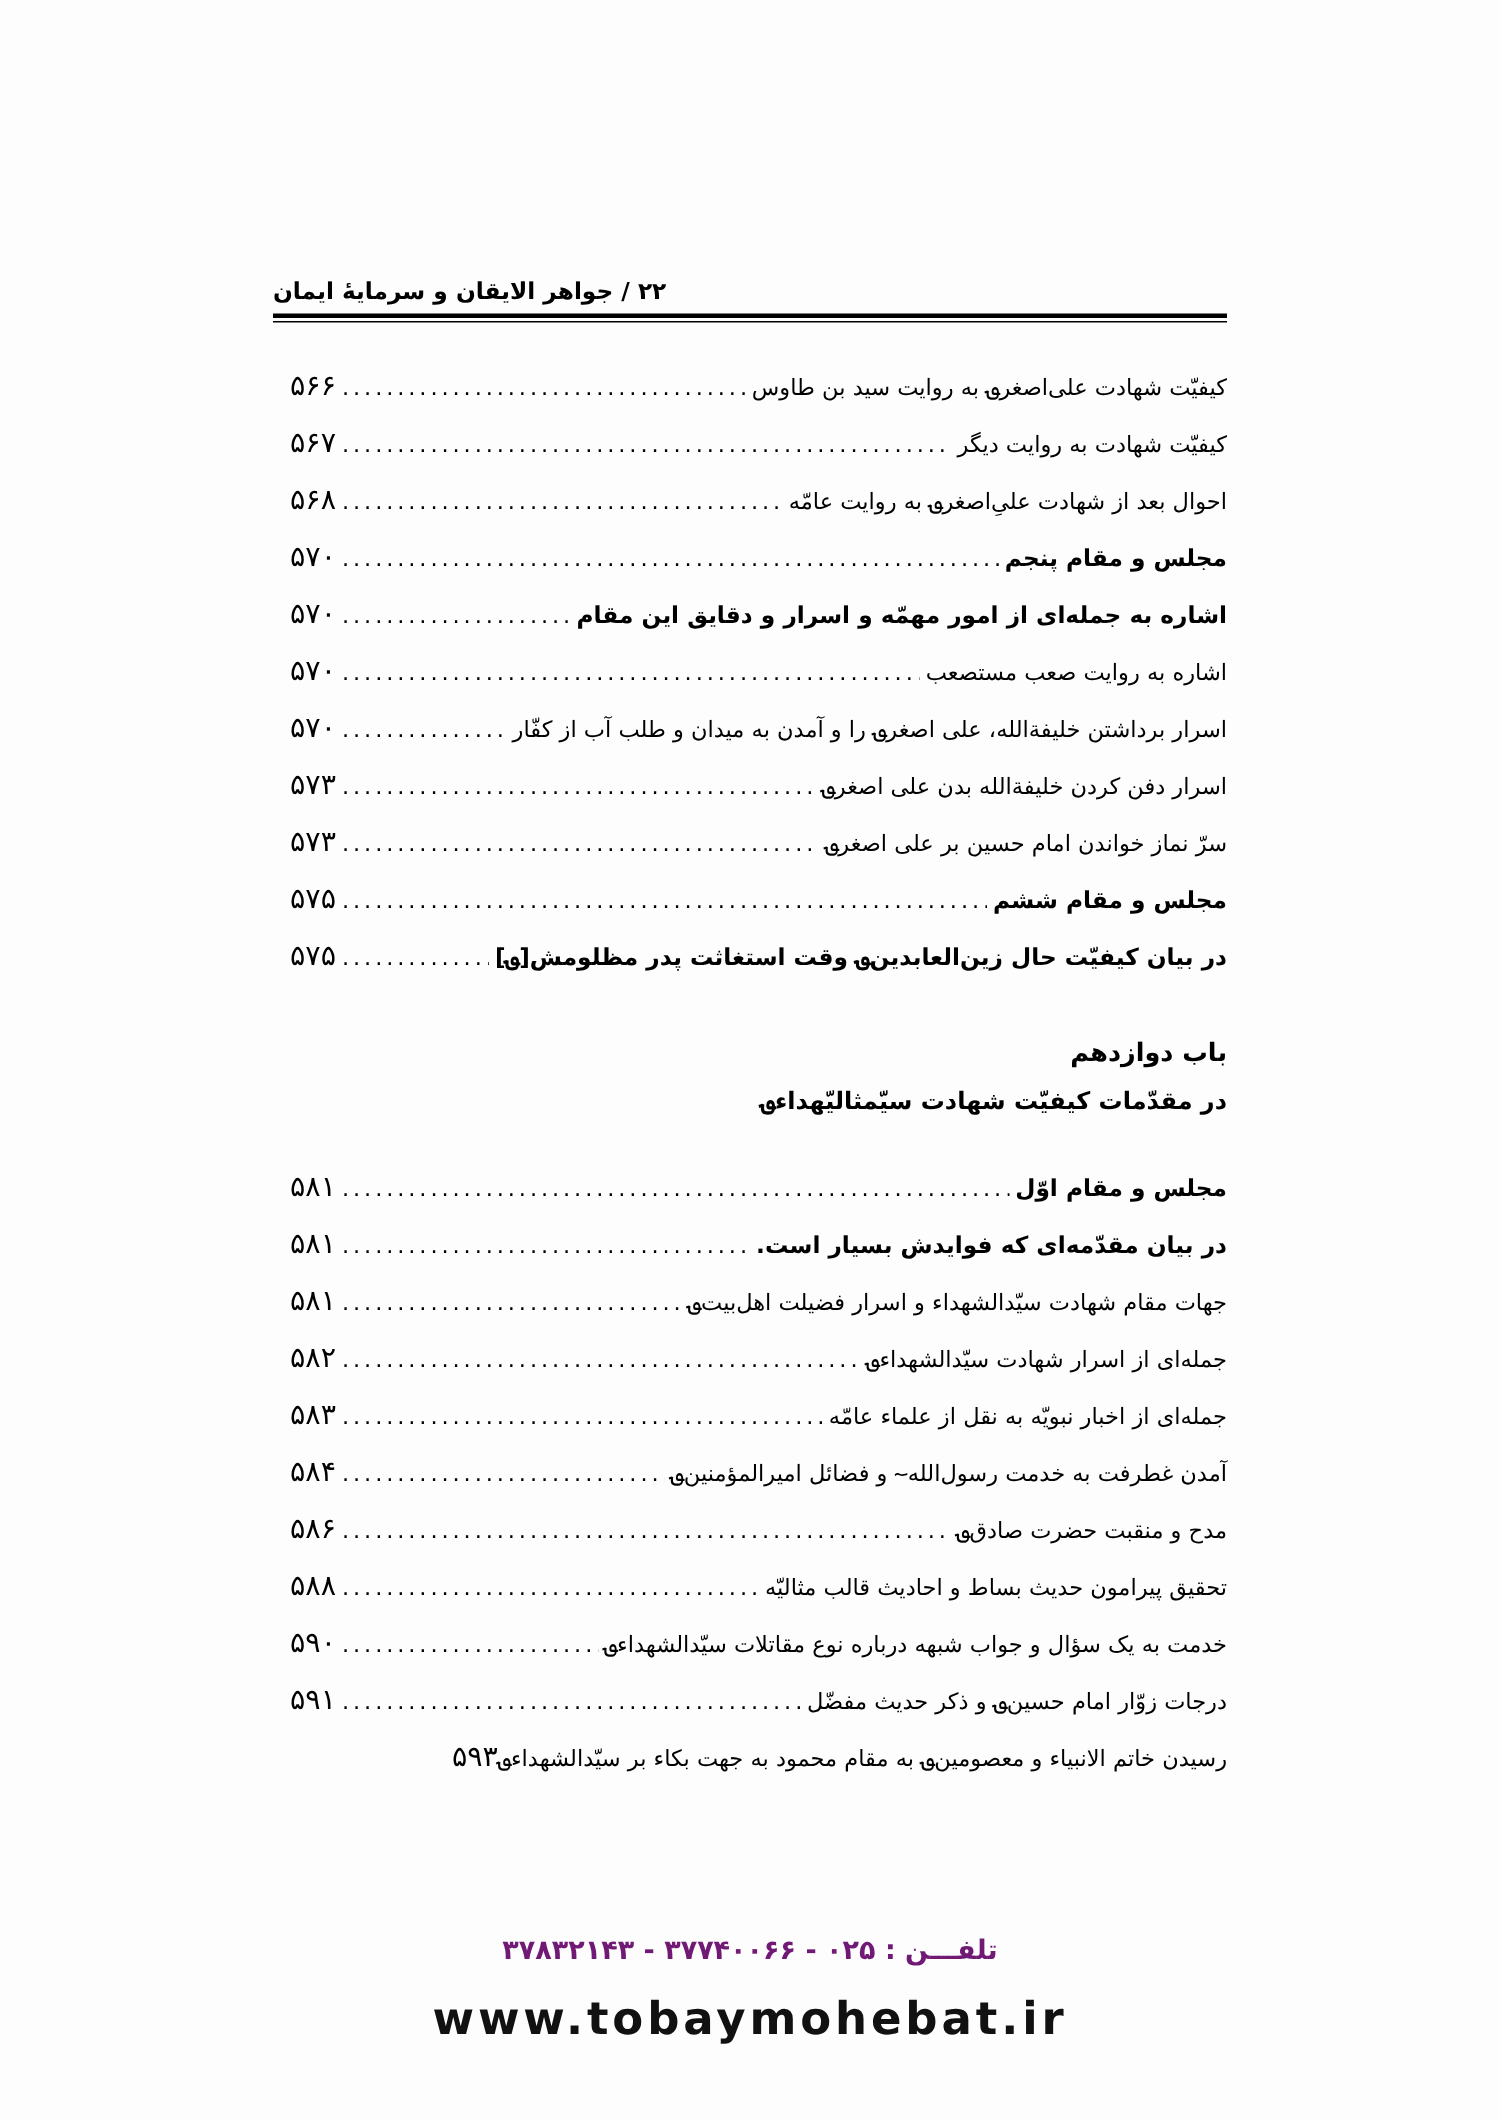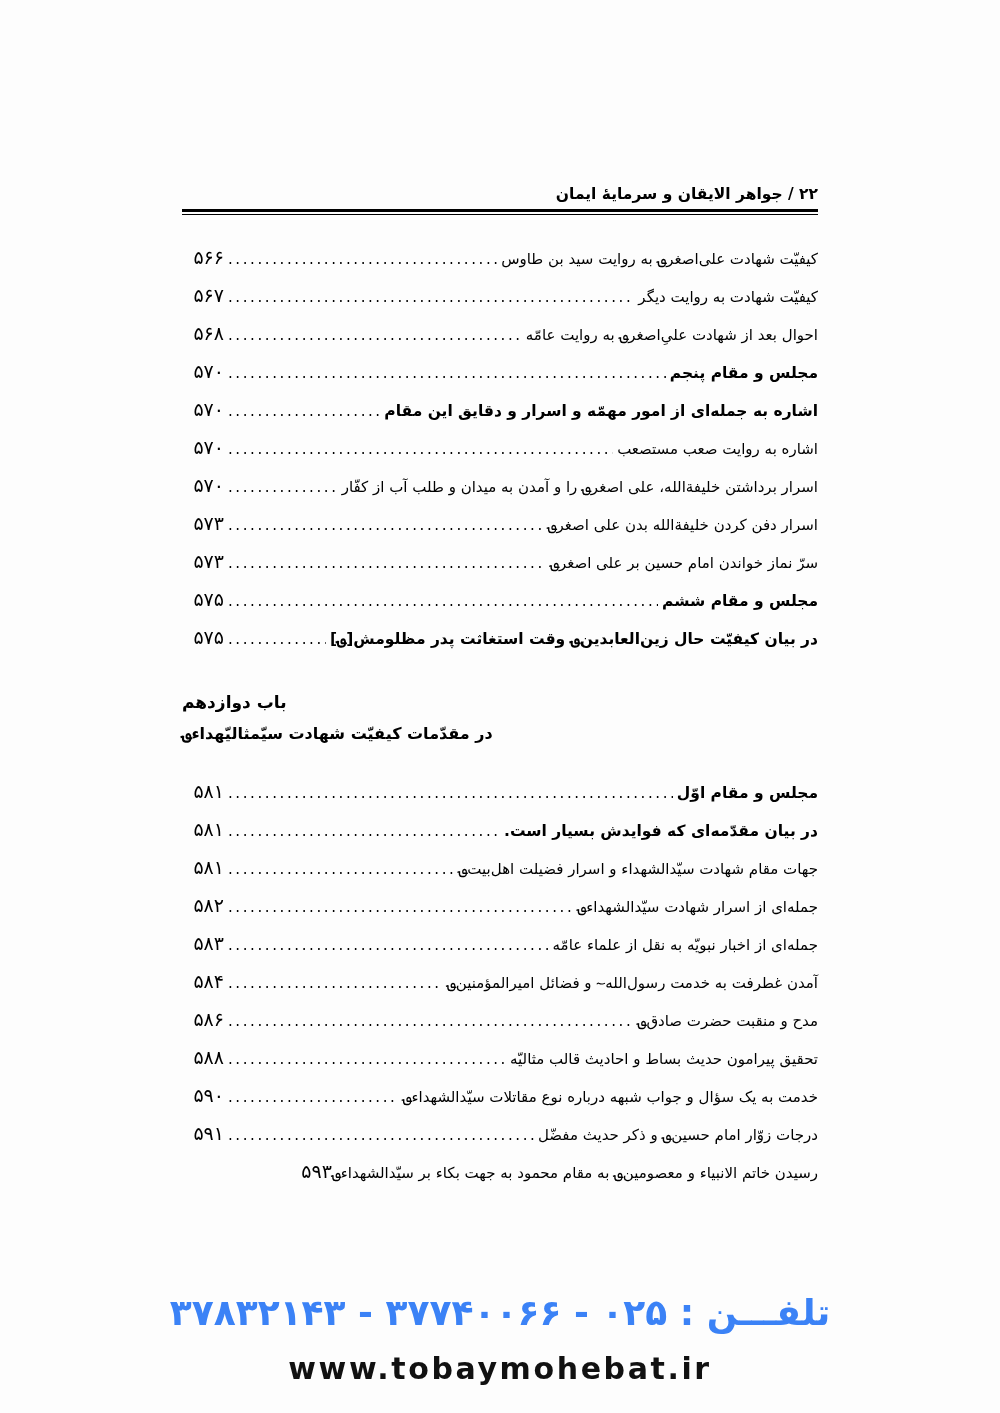--- a/index.html
+++ b/index.html
@@ -24,21 +24,21 @@
   }
 
   
   .header-zone {
     position: absolute;
     top: 185px;
     right: 182px;
     left: 182px;
   }
   .running-head {
-    text-align: right;
+    text-align: left;
     direction: rtl;
     font-size: 15.5px;
     font-weight: bold;
     letter-spacing: 0px;
     line-height: 1.2;
     padding-bottom: 5px;
     unicode-bidi: isolate;
   }
   .rule-double {
     width: 100%;
@@ -92,21 +92,21 @@
   }
   .entry .pageno {
     flex: 0 0 auto;
     font-size: 19px;
     letter-spacing: 0.4px;
     min-width: 42px;
   }
 
   
   .chapter-head {
-    text-align: left;
+    text-align: right;
     direction: rtl;
     margin-top: 30px;
     margin-bottom: 22px;
   }
   .chapter-head .bab {
     font-size: 17px;
     font-weight: bold;
     line-height: 1.9;
     letter-spacing: 0.4px;
   }
@@ -120,25 +120,25 @@
   
   .footer {
     position: absolute;
     left: 0;
     right: 0;
     top: 1290px;
     text-align: center;
   }
   .footer .phone {
     direction: rtl;
-    font-size: 36px;
+    font-size: 18px;
     font-weight: bold;
     letter-spacing: 1.2px;
     line-height: 1.25;
-    color: #3b82f6;
+    color: #701a75;
   }
   .footer .site {
     direction: ltr;
     font-size: 30px;
     font-weight: bold;
     letter-spacing: 2.6px;
     line-height: 1.3;
     color: #111;
     margin-top: 14px;
     font-family: "DejaVu Sans", "Liberation Sans", sans-serif;

